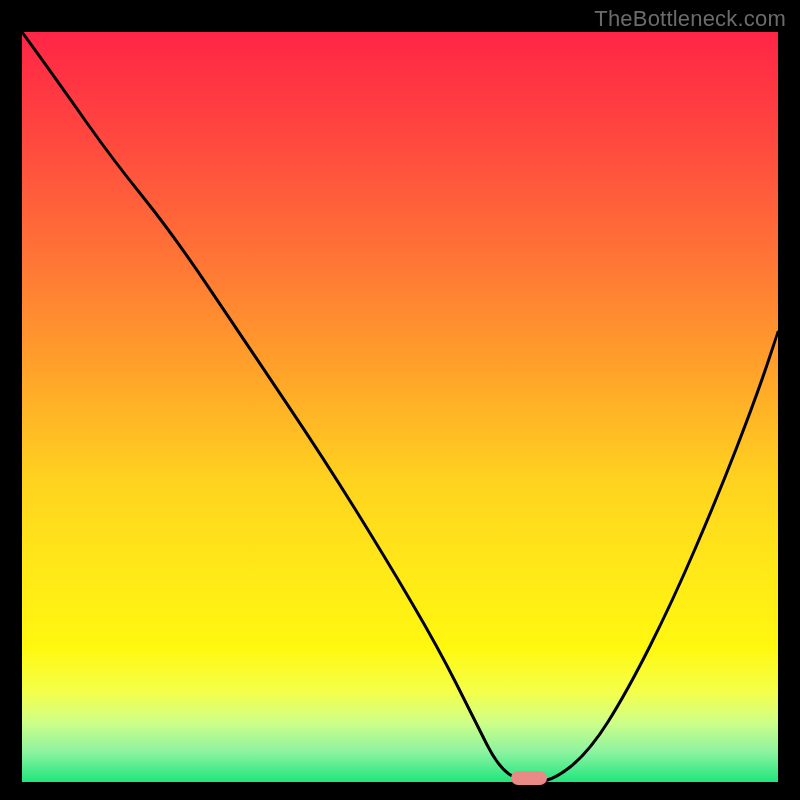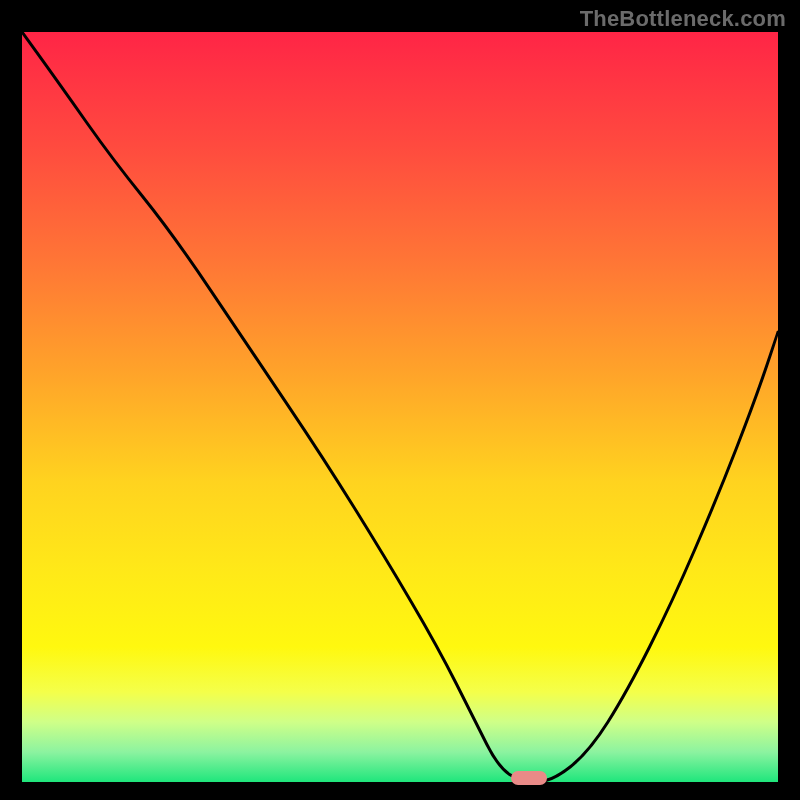--- a/index.html
+++ b/index.html
@@ -16,21 +16,21 @@
     width: 800px;
     height: 800px;
     background: #000;
   }
   .watermark {
     position: absolute;
     top: 6px;
     right: 14px;
     color: #6b6b6b;
     font-size: 22px;
-    font-weight: 700;
+    font-weight: 400;
     letter-spacing: 0.2px;
     user-select: none;
   }
   .plot {
     position: absolute;
     left: 22px;
     top: 32px;
     width: 756px;
     height: 750px;
   }

